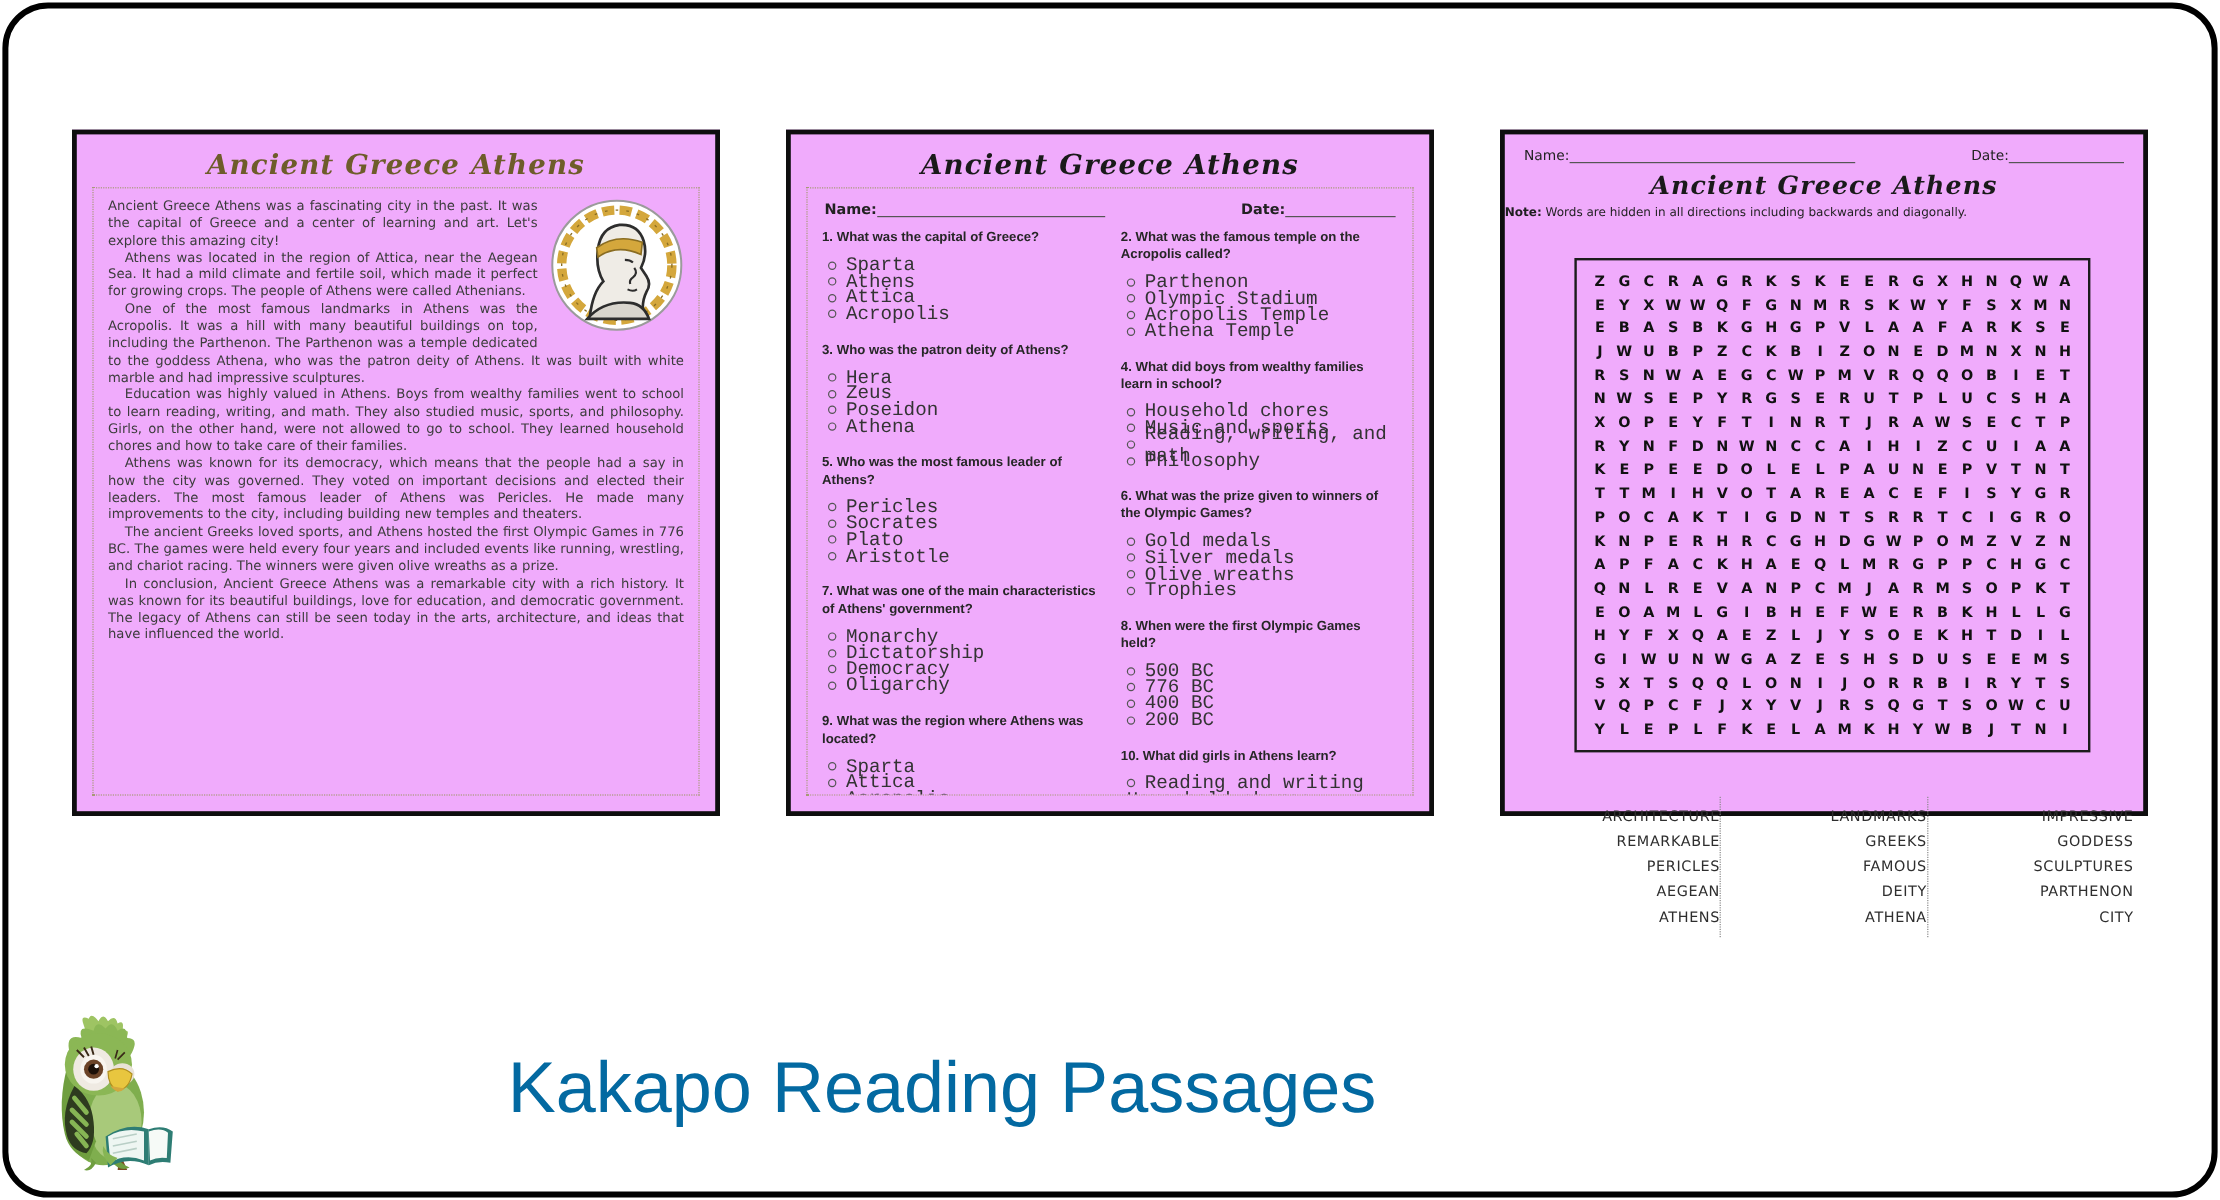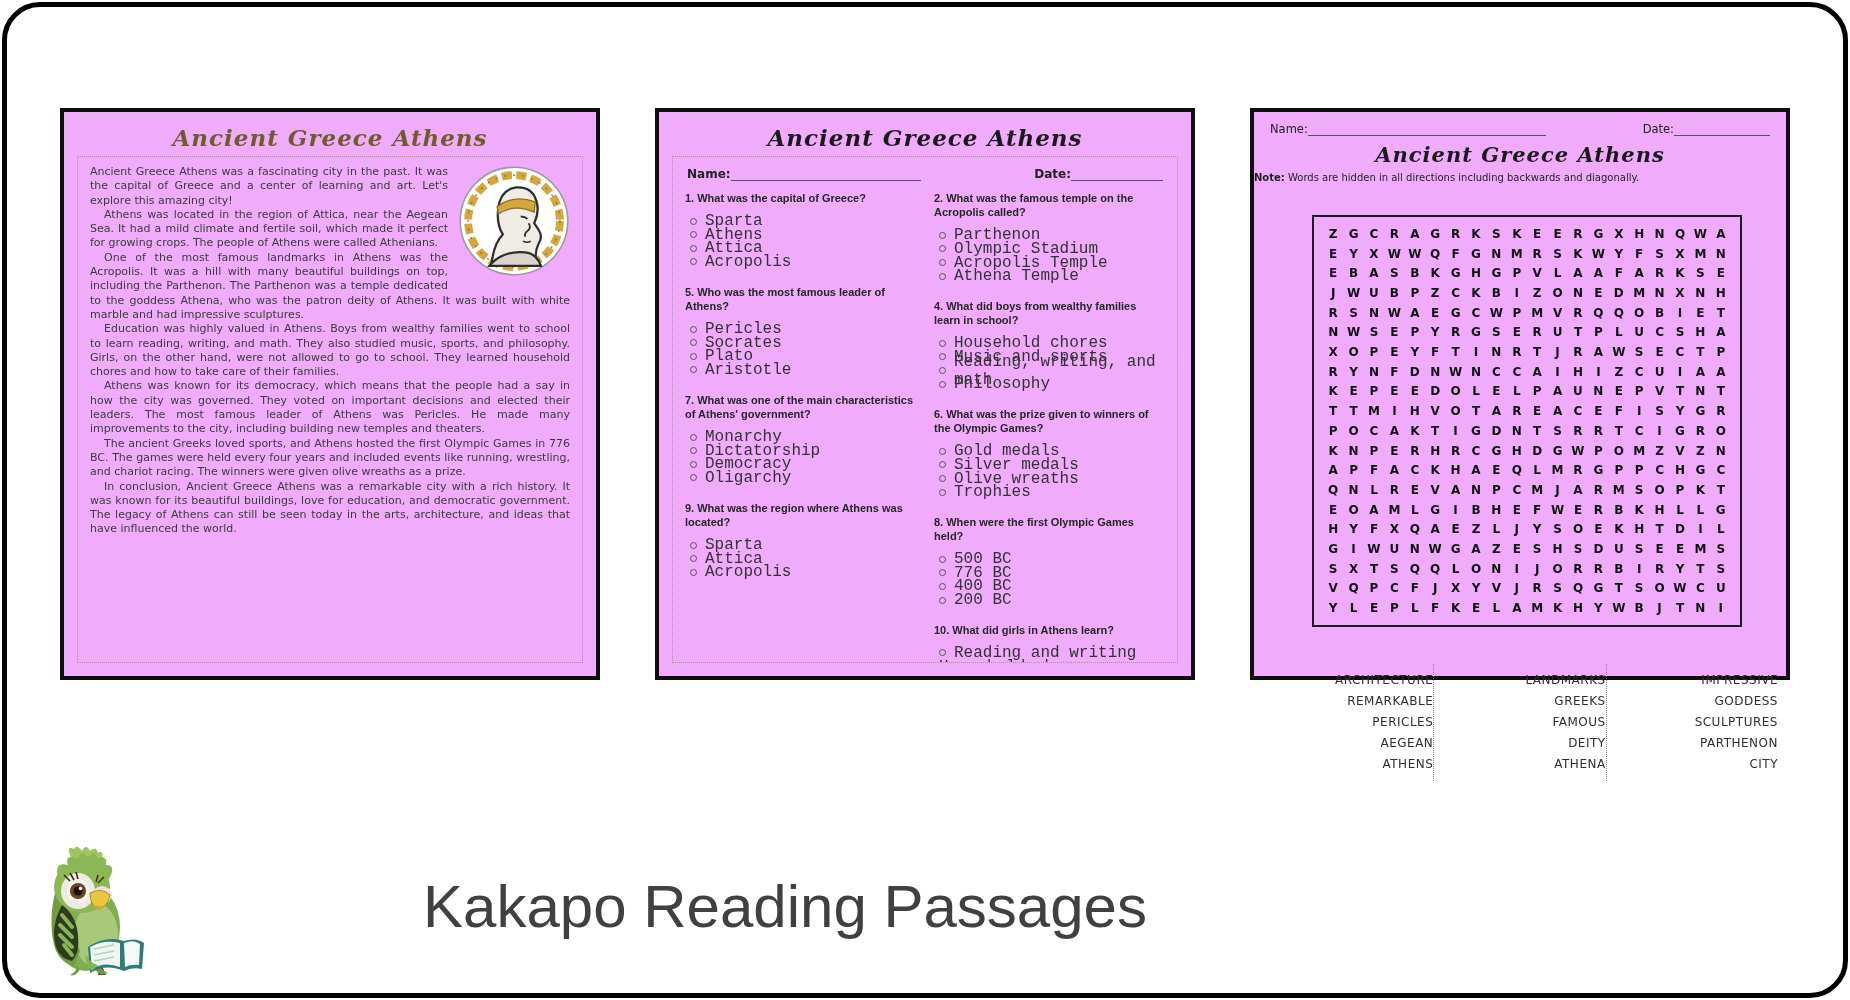--- a/index.html
+++ b/index.html
@@ -48,21 +48,21 @@
         grid-auto-rows:1fr;padding:7px 9px;}
   .ws-grid span{display:flex;align-items:center;justify-content:center;
         font-weight:bold;font-size:12px;color:#111;}
   .ws-words{position:absolute;left:8px;right:8px;top:552px;display:flex;}
   .wcol{flex:1;text-align:right;padding:6px 0;}
   .wcol + .wcol{border-left:1.5px dotted #888;}
   .wword{font-size:12px;color:#2e2e2e;line-height:21px;letter-spacing:.5px;}
 
   
   .brand{position:absolute;left:250px;top:872px;width:1070px;text-align:center;
-        font-family:"Liberation Sans",sans-serif;font-size:60px;color:#404040;white-space:nowrap;}
+        font-family:"Liberation Sans",sans-serif;font-size:60px;color:#0369a1;white-space:nowrap;}
   .kakapo{position:absolute;left:40px;top:843px;width:112px;height:140px;}
 </style>
 </head>
 <body>
 
 <div class="outer-frame"></div>
 
 <div class="page" id="page1">
   <h1 class="script-title">Ancient Greece Athens</h1>
   <div class="dotbox passage">
@@ -112,20 +112,39 @@
               <span class="bullet"></span>
               <span>Athens</span>
             </div>
             <div class="opt">
               <span class="bullet"></span>
               <span>Attica</span>
             </div>
             <div class="opt">
               <span class="bullet"></span>
               <span>Acropolis</span>
+            </div>
+          </div>
+          <div class="qblock">
+            <div class="qhead">3. Who was the patron deity of Athens?</div>
+            <div class="opt">
+              <span class="bullet"></span>
+              <span>Hera</span>
+            </div>
+            <div class="opt">
+              <span class="bullet"></span>
+              <span>Zeus</span>
+            </div>
+            <div class="opt">
+              <span class="bullet"></span>
+              <span>Poseidon</span>
+            </div>
+            <div class="opt">
+              <span class="bullet"></span>
+              <span>Athena</span>
             </div>
           </div>
           <div class="qblock">
             <div class="qhead">5. Who was the most famous leader of Athens?</div>
             <div class="opt">
               <span class="bullet"></span>
               <span>Pericles</span>
             </div>
             <div class="opt">
               <span class="bullet"></span>

